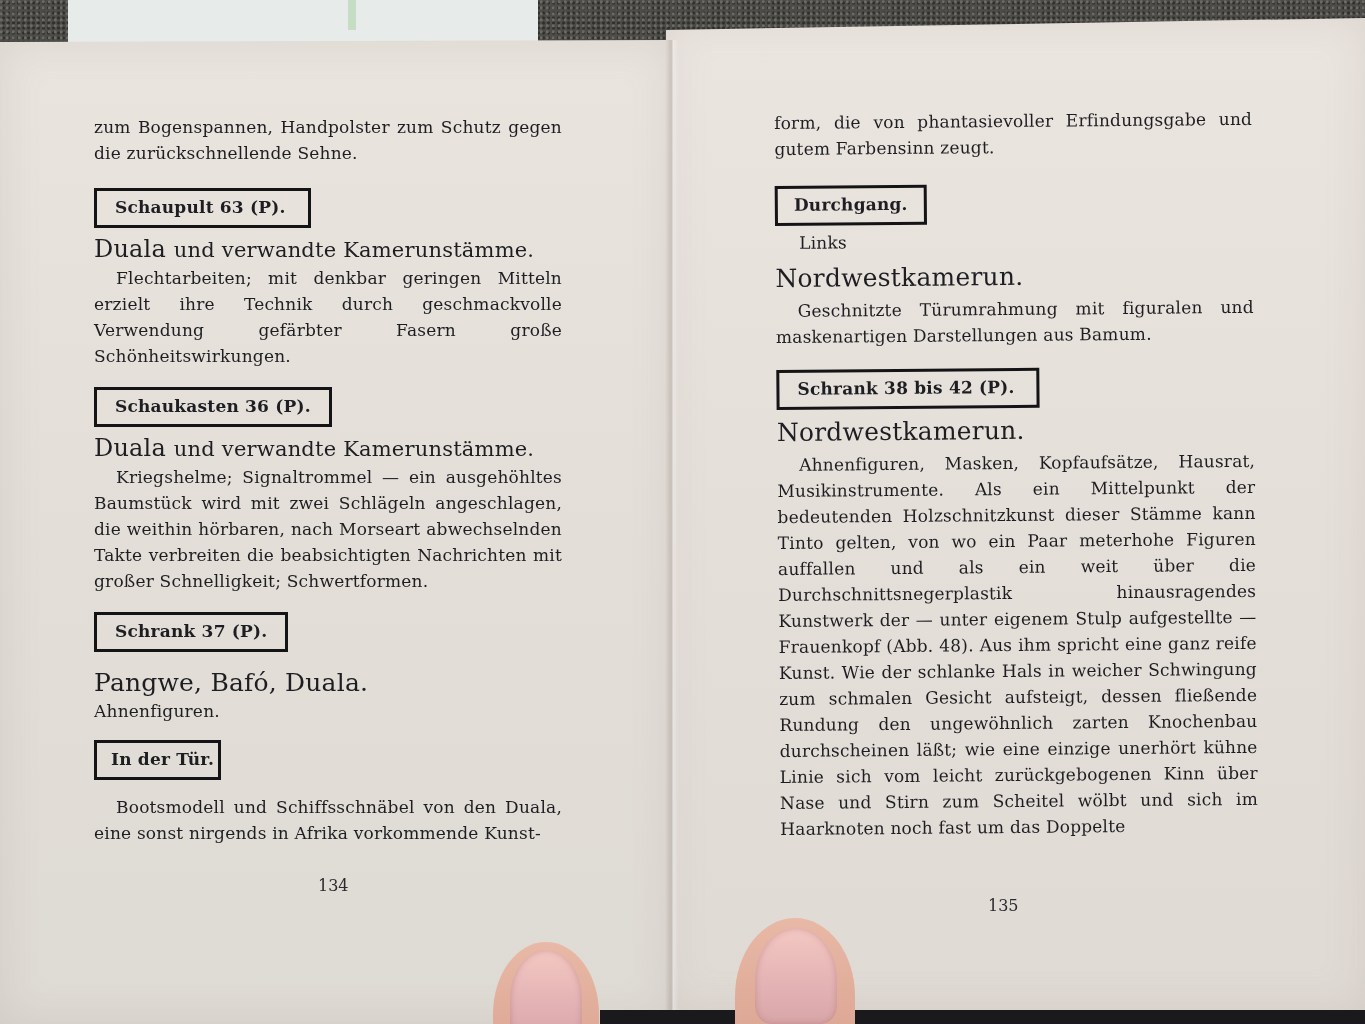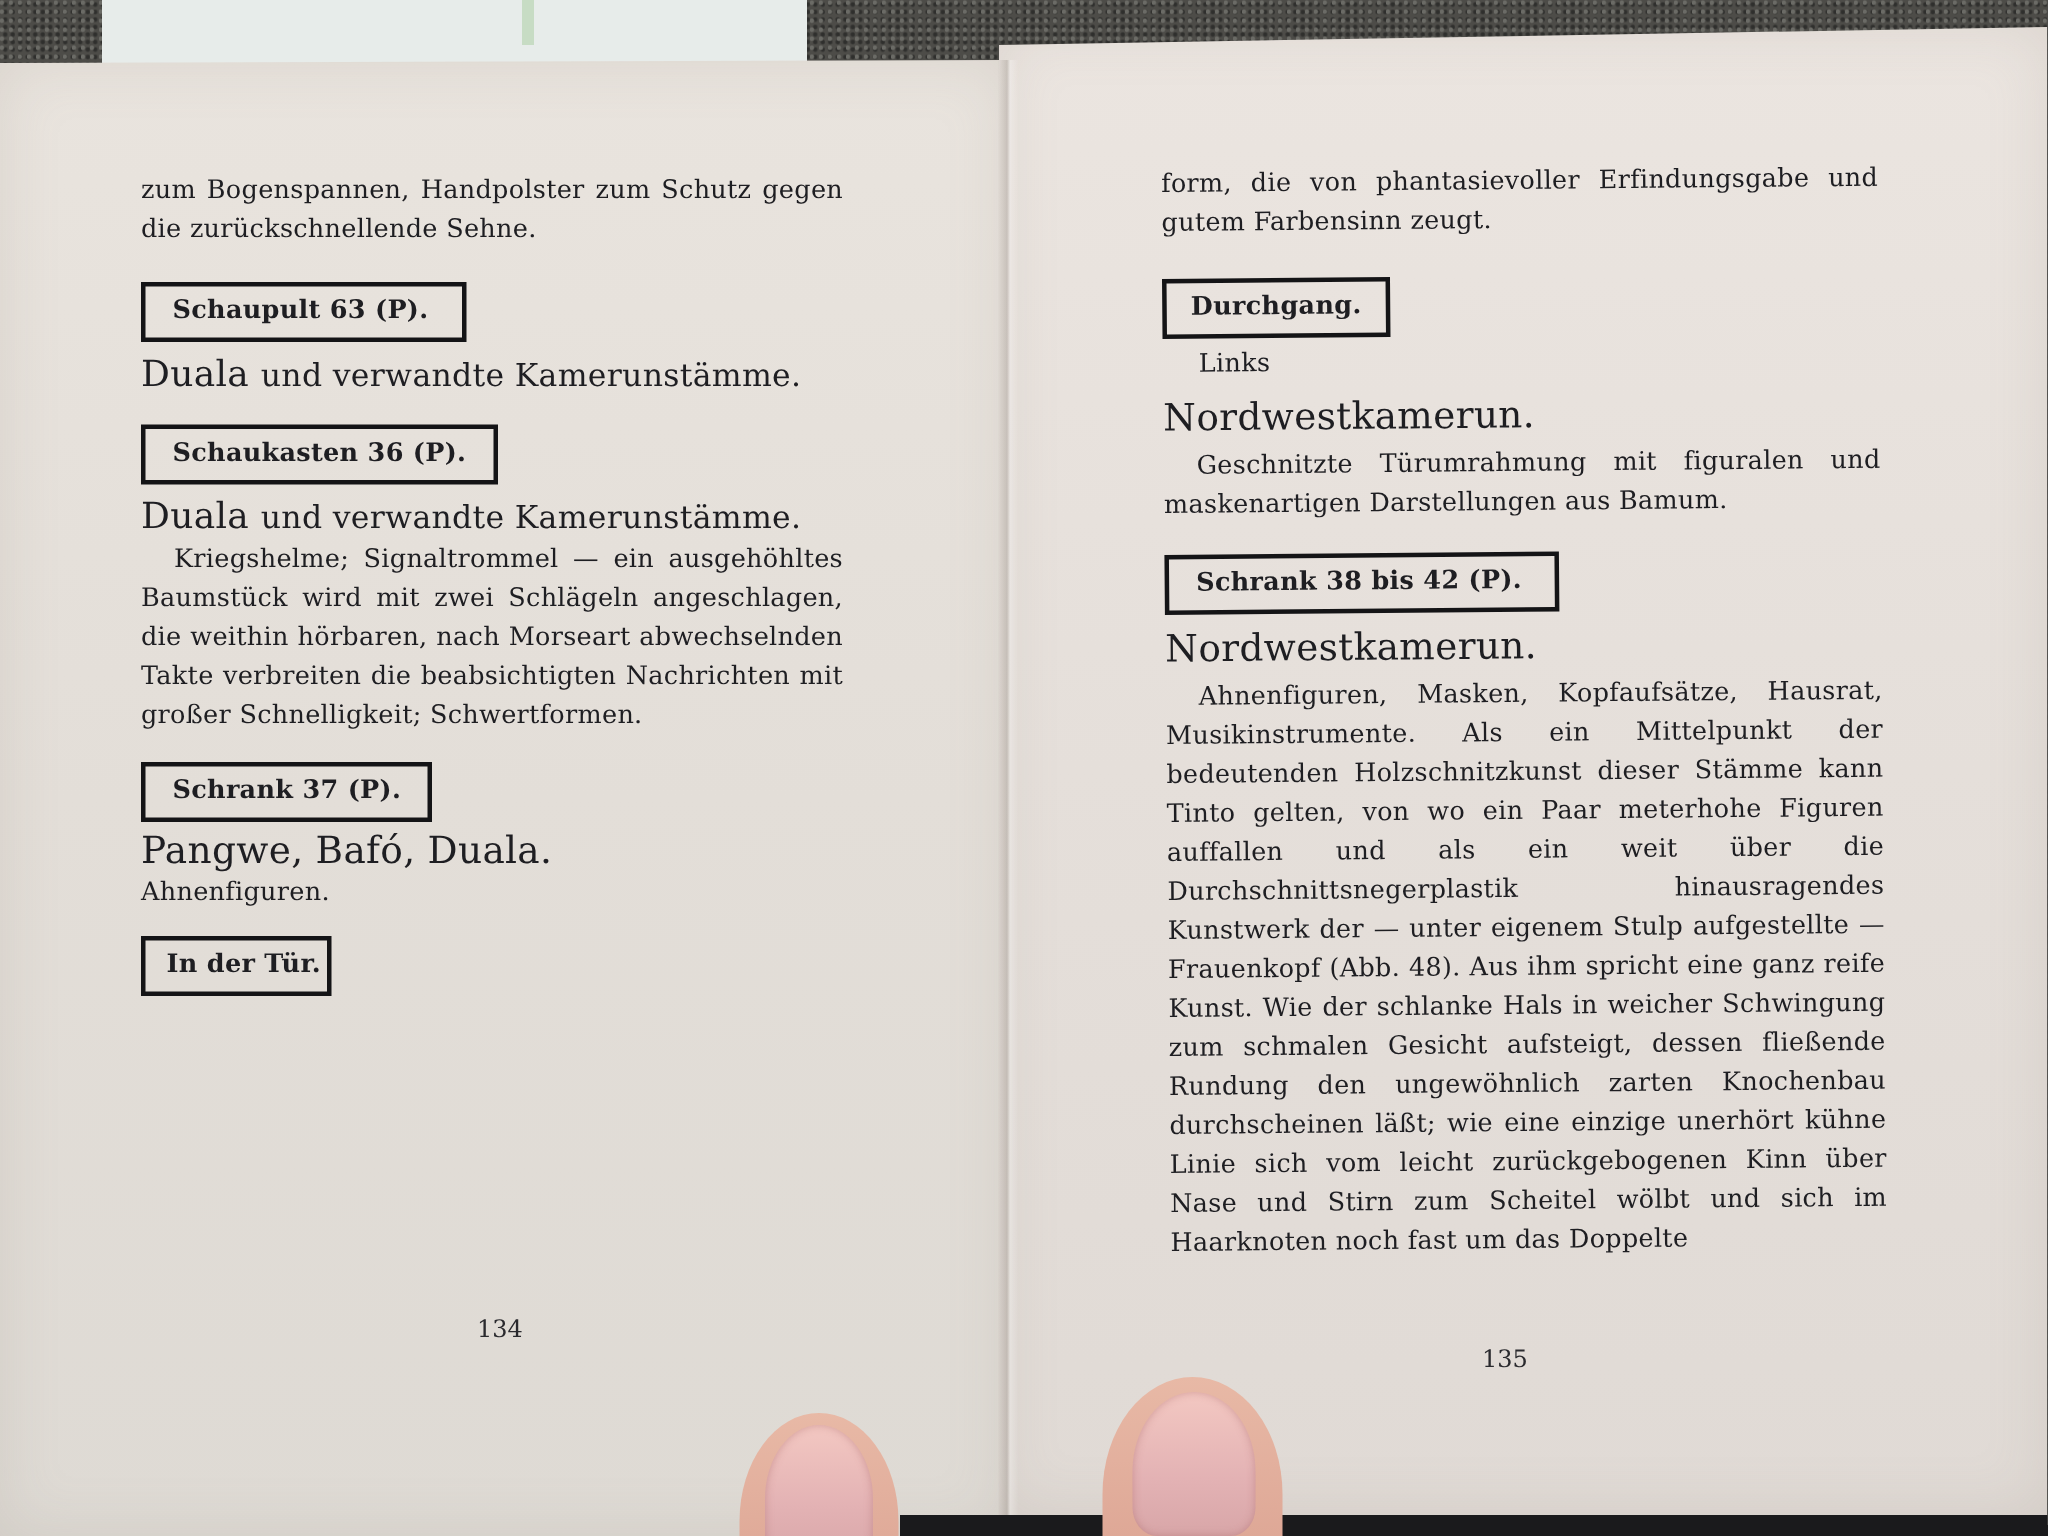--- a/index.html
+++ b/index.html
@@ -95,34 +95,36 @@
 <div class="page page-right"></div>
 <div class="gutter"></div>
 <div class="bottom-edge"></div>
 
 <div class="col col-left">
   <p class="p">zum Bogenspannen, Handpolster zum Schutz gegen die zurückschnellende Sehne.</p>
 
   <div style="height:22px"></div>
   <div class="label-box" style="padding-right:22px">Schaupult 63 (P).</div>
   <p class="region" style="margin-top:6px"><span>Duala</span> <small>und verwandte Kamerunstämme.</small></p>
+  <p class="p indent">Flechtarbeiten; mit denkbar geringen Mitteln erzielt ihre Technik durch geschmackvolle Verwendung gefärbter Fasern große Schönheitswirkungen.</p>
 
   <div style="height:18px"></div>
   <div class="label-box">Schaukasten 36 (P).</div>
   <p class="region" style="margin-top:6px"><span>Duala</span> <small>und verwandte Kamerunstämme.</small></p>
   <p class="p indent">Kriegshelme; Signaltrommel — ein ausgehöhltes Baumstück wird mit zwei Schlägeln angeschlagen, die weithin hörbaren, nach Morseart abwechselnden Takte verbreiten die beabsichtigten Nachrichten mit großer Schnelligkeit; Schwertformen.</p>
 
   <div style="height:18px"></div>
   <div class="label-box">Schrank 37 (P).</div>
-  <p class="region" style="margin-top:4px;font-size:25px">Pangwe, Bafó, Duala.</p>
+  <p class="region" style="margin-top:16px;font-size:25px">Pangwe, Bafó, Duala.</p>
   <p class="plain">Ahnenfiguren.</p>
 
   <div style="height:16px"></div>
   <div class="label-box" style="padding-left:14px;padding-right:4px">In der Tür.</div>
   <div style="height:14px"></div>
+  <p class="p indent">Bootsmodell und Schiffsschnäbel von den Duala, eine sonst nirgends in Afrika vorkommende Kunst-</p>
 </div>
 
 <div class="page-num" style="left:318px;top:876px">134</div>
 
 <div class="col col-right">
   <p class="p">form, die von phantasievoller Erfindungsgabe und gutem Farbensinn zeugt.</p>
 
   <div style="height:24px"></div>
   <div class="label-box" style="padding-left:16px;padding-right:16px">Durchgang.</div>
   <p class="plain" style="margin-top:4px;padding-left:24px">Links</p>

